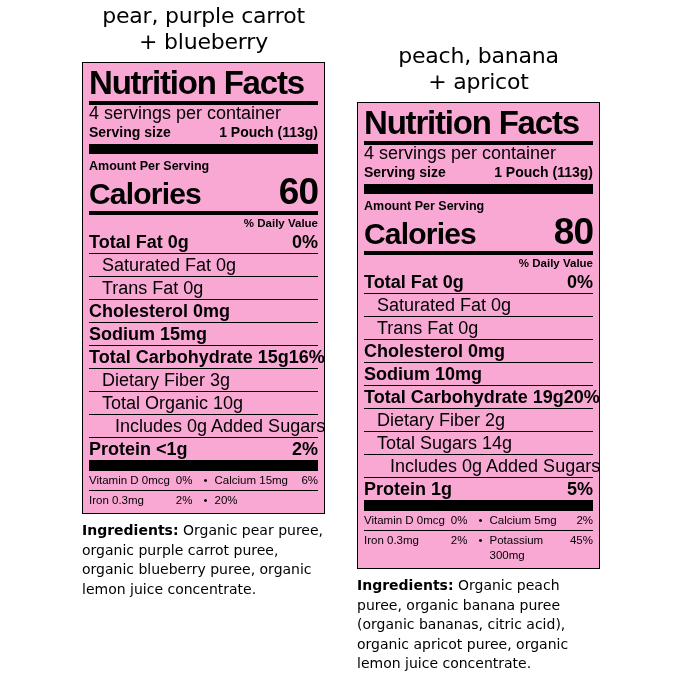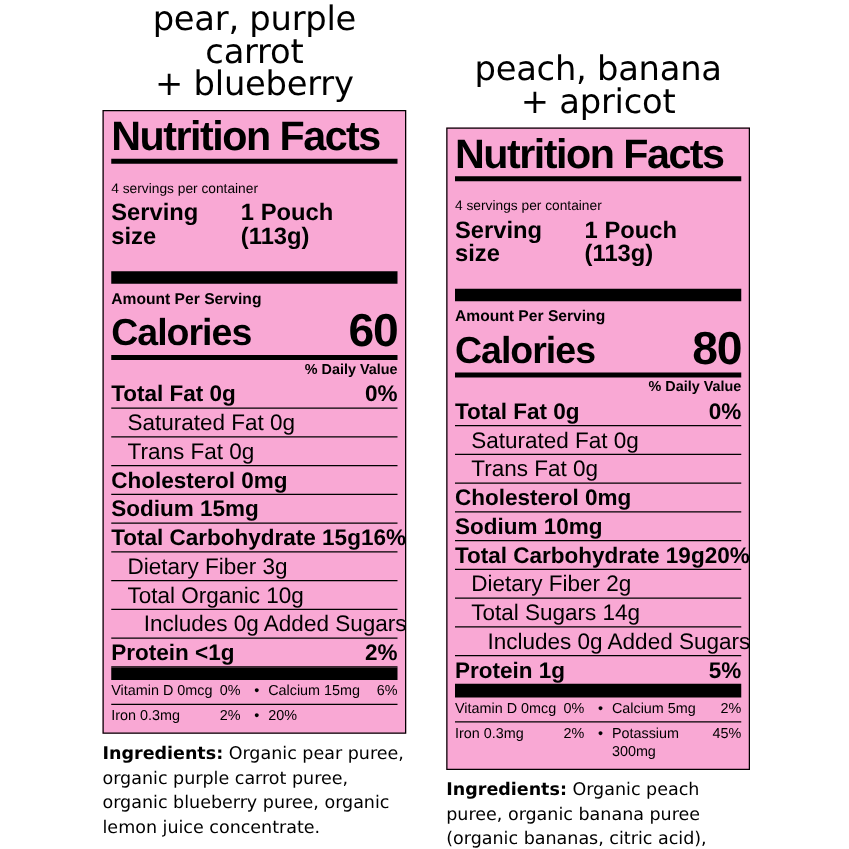--- a/index.html
+++ b/index.html
@@ -28,21 +28,21 @@
     box-sizing: border-box;
     padding: 0 14px;
     display: flex;
     flex-direction: column;
   }
   .panel.left { padding-left: 82px; padding-right: 14px; }
   .panel.right { padding-left: 18px; padding-right: 78px; margin-top: 40px; }
 
   .flavor-title {
     text-align: center;
-    font-size: 27px;
+    font-size: 22px;
     line-height: 26px;
     letter-spacing: -0.2px;
     margin-top: 3px;
     margin-bottom: 7px;
     font-weight: 400;
   }
   .flavor-title .line { display: block; }
 
   
   .nf {
@@ -59,32 +59,32 @@
     line-height: 35px;
     letter-spacing: -1.2px;
     margin: 0 0 1px 0;
     white-space: nowrap;
   }
   .rule-med { border-bottom: 4px solid #000; }
   .rule-thick { border-bottom: 10px solid #000; }
 
   .servings {
     font-family: "Liberation Sans", sans-serif;
-    font-size: 11px;
+    font-size: 18px;
     line-height: 17px;
-    padding: 12px 0 1px 0;
+    padding: 0 0 1px 0;
   }
   .serving-size {
     font-family: "Liberation Sans", sans-serif;
     font-weight: bold;
-    font-size: 19px;
+    font-size: 14px;
     line-height: 19px;
     display: flex;
     justify-content: space-between;
-    padding: 0 0 18px 0;
+    padding: 0 0 2px 0;
   }
   .amount-per {
     font-family: "Liberation Sans", sans-serif;
     font-weight: bold;
     font-size: 12.5px;
     line-height: 15px;
     padding-top: 5px;
   }
   .cal-row {
     display: flex;

